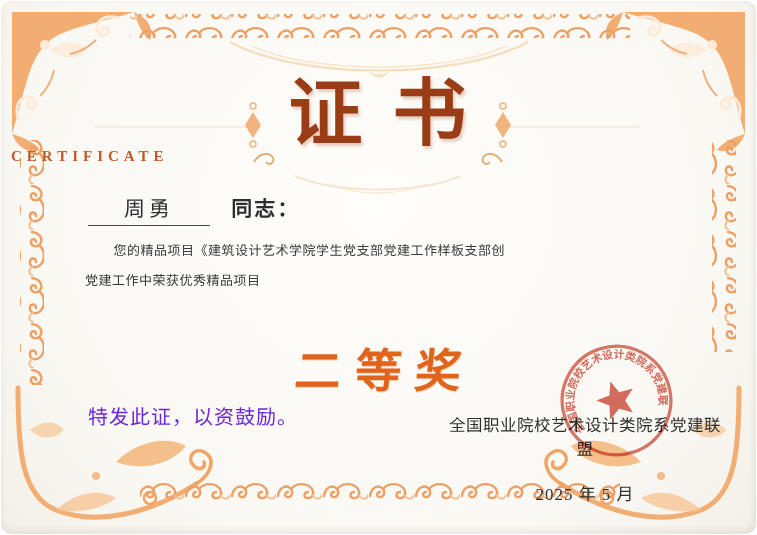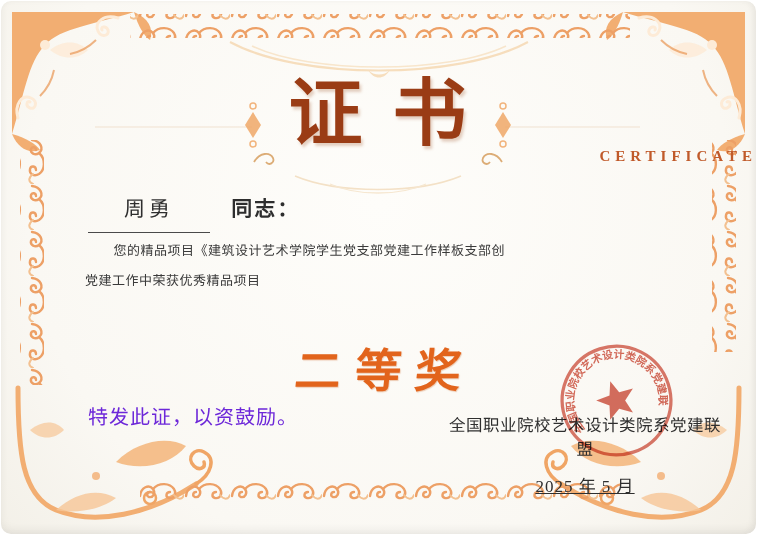--- a/index.html
+++ b/index.html
@@ -10,41 +10,41 @@
          box-shadow:inset 0 -4px 8px rgba(0,0,0,0.06), inset -3px 0 6px rgba(0,0,0,0.03);}
   .deco{position:absolute;left:0;top:0;z-index:1;pointer-events:none;}
   .layer{position:absolute;z-index:2;}
 
   .cert-number{top:157px;right:38px;font-size:10px;color:#8d8d8d;
                font-family:"DejaVu Sans","Liberation Sans",sans-serif;letter-spacing:0.5px;}
 
   .title{top:70px;left:0;width:757px;text-align:center;font-size:74px;line-height:88px;
          font-weight:bold;color:#9a3c15;letter-spacing:30px;padding-left:28px;box-sizing:border-box;
          text-shadow:2px 3px 3px rgba(150,70,25,0.25);}
-  .subtitle{top:148px;left:0;width:757px;text-align:right;font-size:15px;font-weight:bold;
+  .subtitle{top:148px;left:0;width:757px;text-align:left;font-size:15px;font-weight:bold;
             color:#c05a2a;letter-spacing:5px;padding-left:11px;box-sizing:border-box;}
 
   .name-row{top:192px;left:88px;font-size:21px;color:#2e2e2e;}
   .name{display:inline-block;min-width:122px;text-align:center;border-bottom:1.5px solid #4a4a4a;
-        padding-bottom:10px;letter-spacing:4px;}
+        padding-bottom:3px;letter-spacing:4px;}
   .suffix{margin-left:16px;letter-spacing:2px;font-weight:bold;text-align:center;}
 
   .body-text{top:236px;left:85px;width:592px;font-size:13px;line-height:30px;color:#3a3a3a;
              letter-spacing:0.5px;}
   .body-text .l1{text-indent:2.2em;}
 
   .award{top:334px;left:0;width:757px;text-align:center;font-size:46px;font-weight:bold;
          color:#e2641c;letter-spacing:14px;padding-left:14px;box-sizing:border-box;
          transform:skewX(-6deg);text-shadow:1px 1px 1px rgba(200,90,20,0.3);}
 
   .closing{top:401px;left:88px;font-size:20px;color:#6d28d9;letter-spacing:1px;}
 
   .issuer-block{top:412px;left:445px;width:280px;text-align:center;color:#2f2f2f;}
   .issuer{font-size:16.5px;letter-spacing:0.5px;}
-  .date{margin-top:12px;font-size:17px;letter-spacing:1px;text-decoration:underline;}
+  .date{margin-top:20px;font-size:17px;letter-spacing:1px;}
 
   .seal{position:absolute;left:548px;top:332px;z-index:3;mix-blend-mode:multiply;opacity:0.88;}
 </style>
 </head>
 <body>
 
 <div class="stage">
   <div class="paper"></div>
 
   <svg class="deco" width="757" height="535" viewBox="0 0 757 535">

